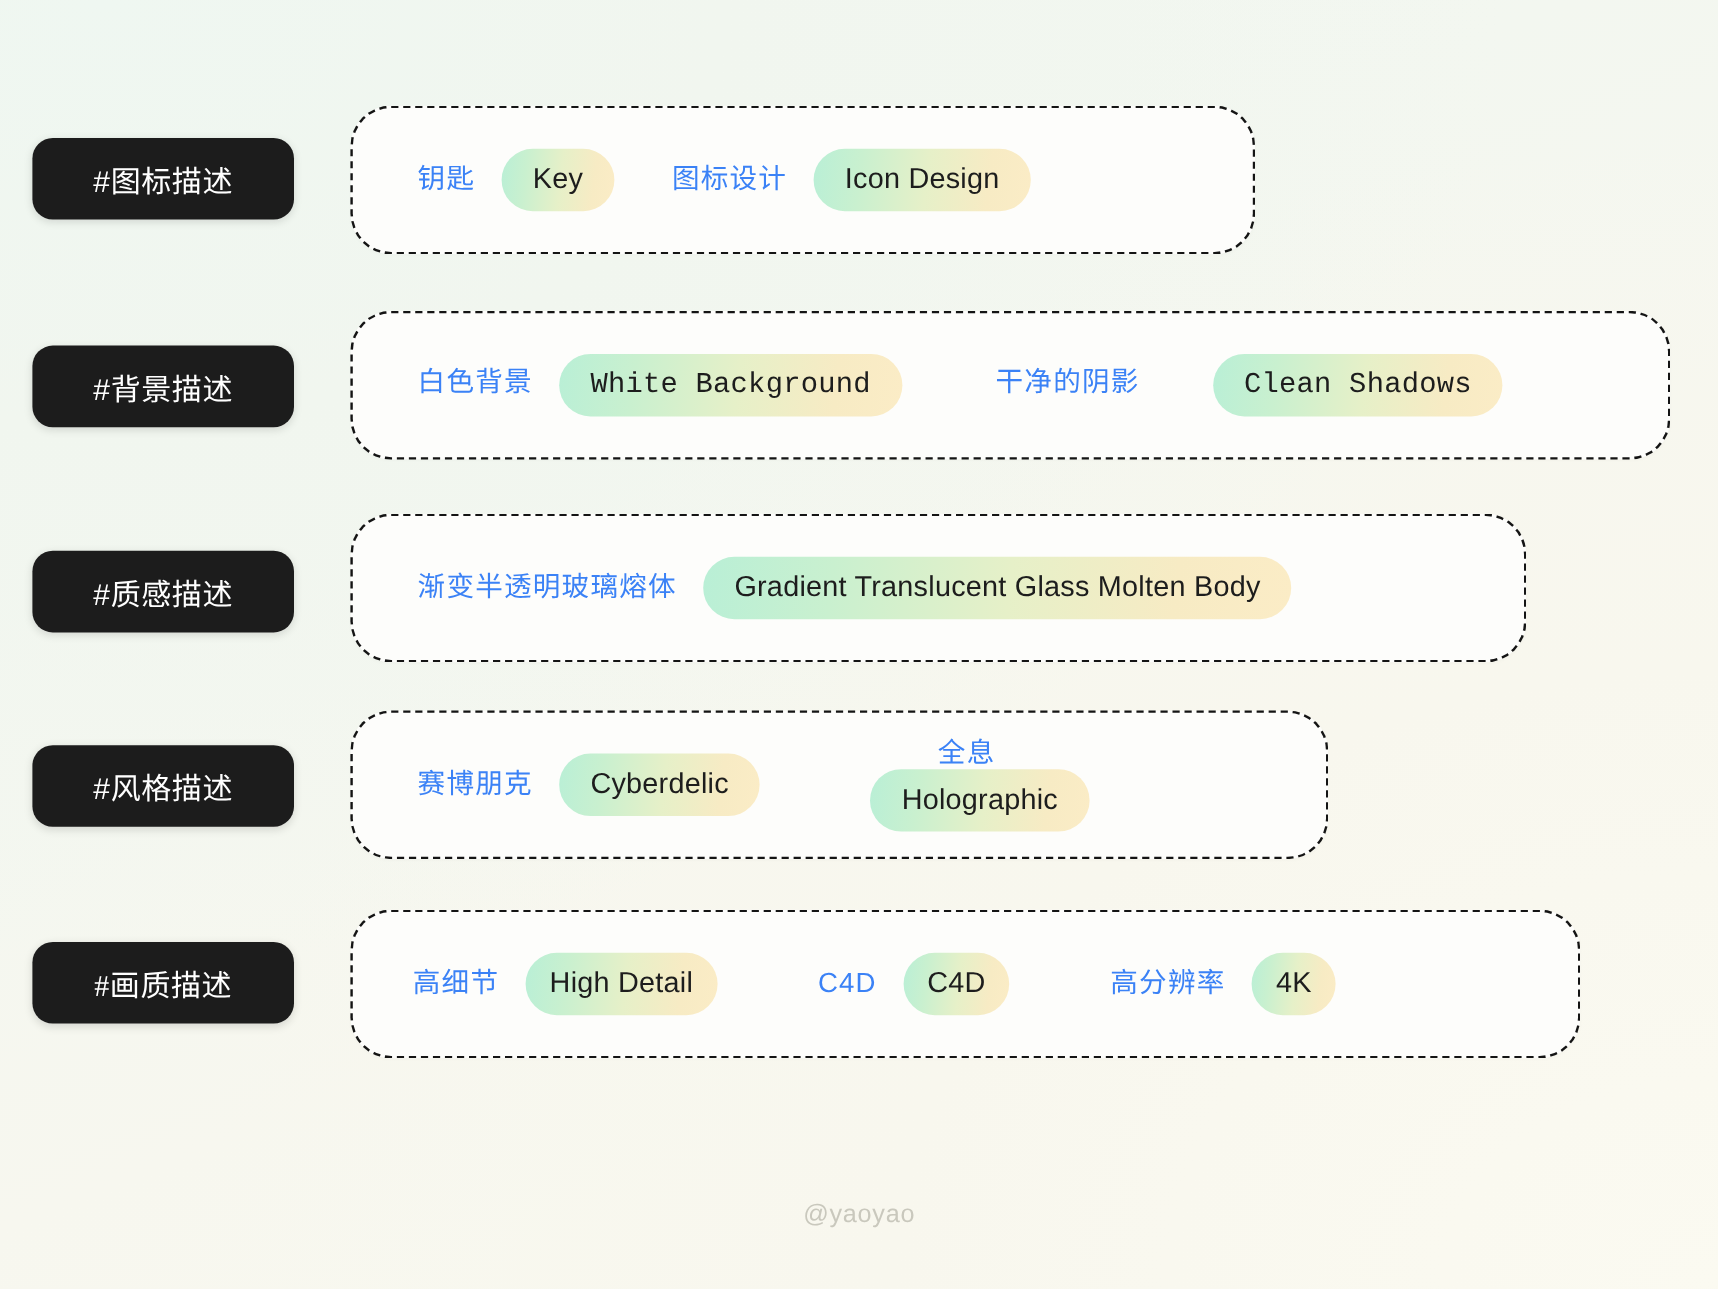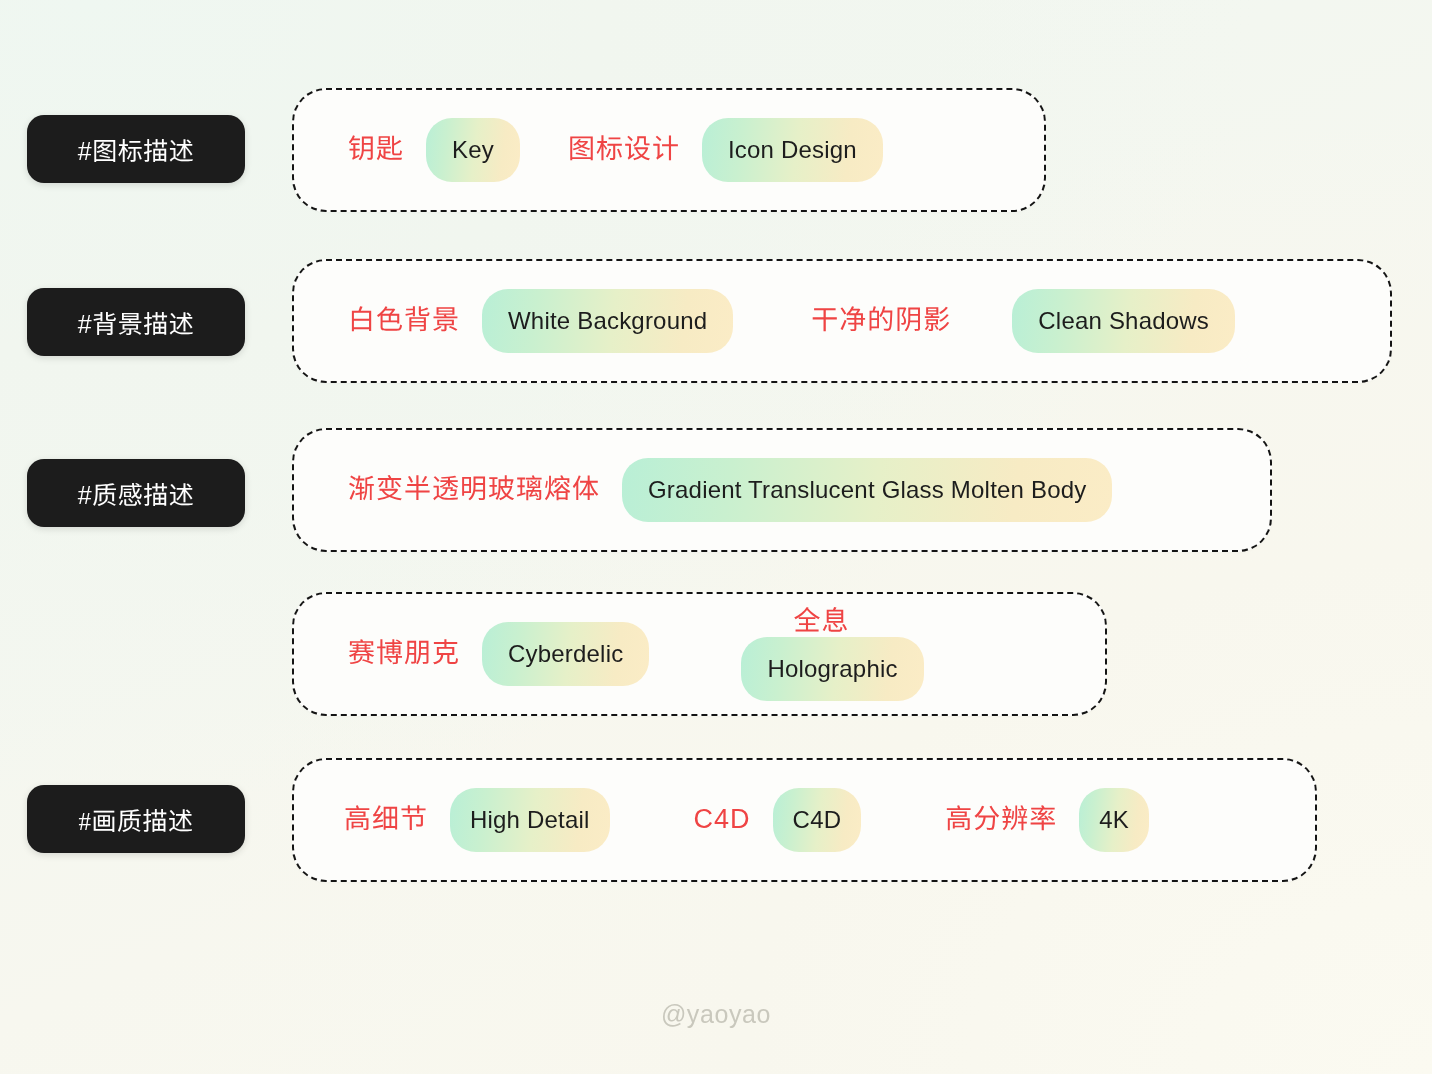--- a/index.html
+++ b/index.html
@@ -65,50 +65,50 @@
   }
 
   
   .pair {
     display: flex;
     align-items: center;
     white-space: nowrap;
   }
 
   .zh {
-    font-size: 27px;
-    color: #ef4444;
+    font-size: 23px;
+    color: #3b82f6;
     letter-spacing: 1px;
     line-height: 1;
     padding-bottom: 2px;
   }
 
   .pill {
     display: inline-flex;
     align-items: center;
     justify-content: center;
-    height: 64px;
+    height: 52px;
     border-radius: 26px;
     padding: 0 26px;
     margin-left: 22px;
     font-size: 24px;
     color: #1d1d1d;
     letter-spacing: 0.2px;
     background: linear-gradient(97deg, #b9efd6 0%, #c9f0cf 22%, #e6f0c8 52%, #f7ebc4 80%, #fbecc6 100%);
   }
   .pill.narrow { padding: 0 20px; }
 
   
   .watermark {
     position: absolute;
     left: 0;
     right: 0;
     top: 1000px;
     text-align: center;
-    font-size: 25px;
+    font-size: 21px;
     color: #c9c8bd;
     letter-spacing: 0.6px;
     user-select: none;
   }
 </style>
 </head>
 <body>
 
 <div id="canvas">
 
@@ -125,21 +125,21 @@
         <span class="zh">图标设计</span>
         <span class="pill">Icon Design</span>
       </div>
     </div>
   </div>
 
   <div class="cat-chip" style="top:288px;">
     <span>#背景描述</span>
   </div>
   <div class="panel" style="left:292px; top:259px; width:1100px; height:124px;">
-    <div class="panel-inner" style="padding-left:54px;">
+    <div class="panel-inner" style="padding-left:54px;font-family:Liberation Mono, monospace;">
       <div class="pair">
         <span class="zh">白色背景</span>
         <span class="pill">White Background</span>
       </div>
       <div class="pair" style="margin-left:78px;gap:39px;">
         <span class="zh">干净的阴影</span>
         <span class="pill">Clean Shadows</span>
       </div>
     </div>
   </div>
@@ -149,20 +149,23 @@
   </div>
   <div class="panel" style="left:292px; top:428px; width:980px; height:124px;">
     <div class="panel-inner" style="padding-left:54px;">
       <div class="pair">
         <span class="zh">渐变半透明玻璃熔体</span>
         <span class="pill">Gradient Translucent Glass Molten Body</span>
       </div>
     </div>
   </div>
 
+  <div class="cat-chip" style="top:621px;">
+    <span>#风格描述</span>
+  </div>
   <div class="panel" style="left:292px; top:592px; width:815px; height:124px;">
     <div class="panel-inner" style="padding-left:54px;">
       <div class="pair">
         <span class="zh">赛博朋克</span>
         <span class="pill">Cyberdelic</span>
       </div>
       <div class="pair" style="margin-left:70px;flex-direction:column;">
         <span class="zh">全息</span>
         <span class="pill">Holographic</span>
       </div>

